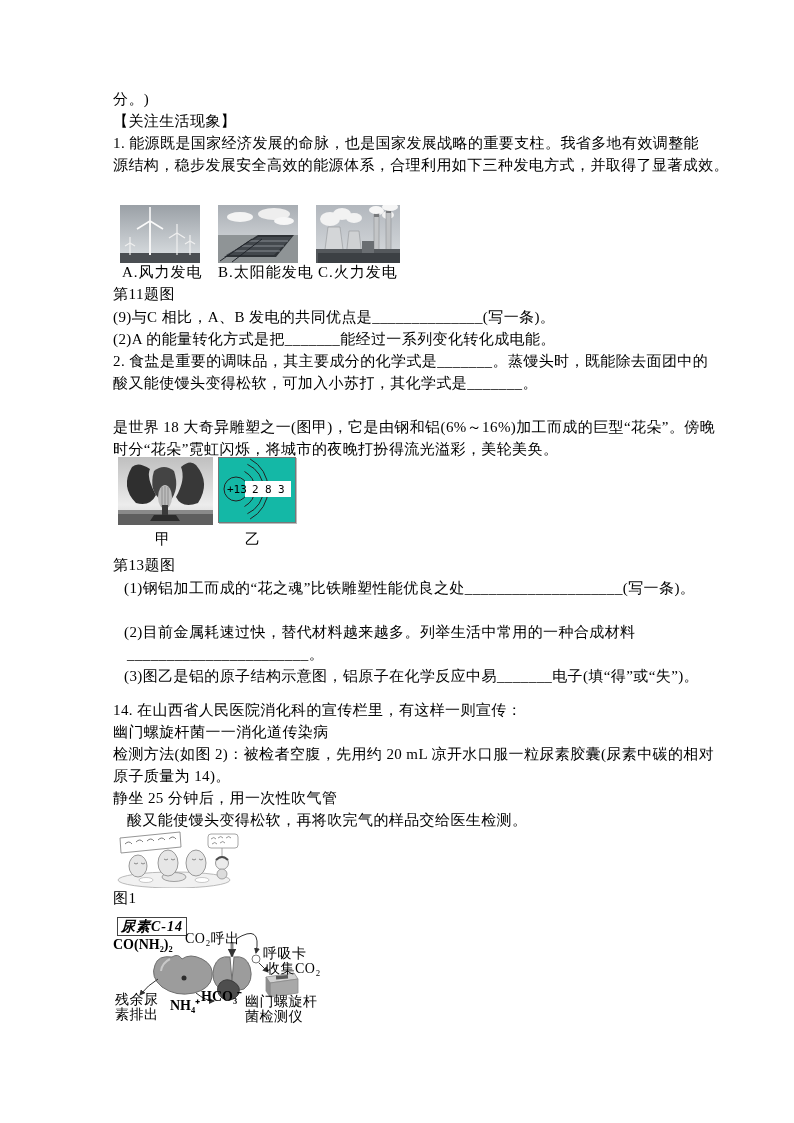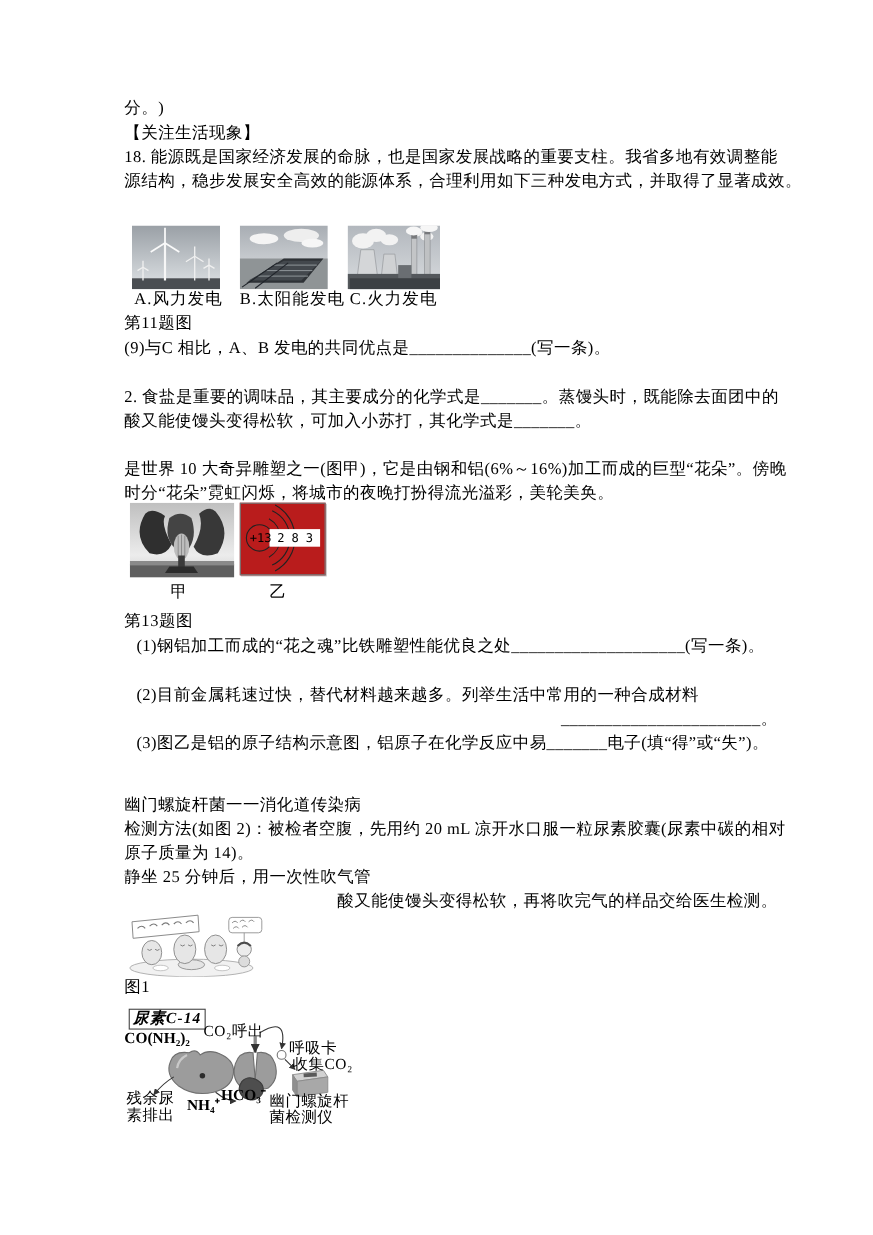--- a/index.html
+++ b/index.html
@@ -7,39 +7,39 @@
     position:relative; width:794px; height:1123px; margin:0 auto;
     background:#ffffff; overflow:hidden; color:#000;
     font-family:"Liberation Serif","DejaVu Serif",serif;
   }
   .ln {
     position:absolute; left:113px; width:580px; height:22px;
     font-size:15px; line-height:22px; letter-spacing:0.4px;
     white-space:nowrap; overflow:visible;
   }
   .ind1 { padding-left:11px; }
-  .ind2 { padding-left:14px;text-align:right; }
+  .ind2 { padding-left:14px; }
   .photo { position:absolute; border:0; }
   .photo svg { display:block; }
   .plabel { position:absolute; font-size:15px; line-height:18px; letter-spacing:1px; white-space:nowrap; }
   .figcap { position:absolute; left:113px; font-size:15px; line-height:20px; letter-spacing:0.5px; }
-  .atombox { position:absolute; left:218px; top:457px; width:76px; height:64px; border:1px solid #777; background:#b91c1c; box-shadow:1px 1px 0 #bbb; }
+  .atombox { position:absolute; left:218px; top:457px; width:76px; height:64px; border:1px solid #777; background:#14b8a6; box-shadow:1px 1px 0 #bbb; }
   .atomtext { position:absolute; font-size:11px; line-height:12px; font-family:"DejaVu Sans Mono",monospace; }
   .dlabel { position:absolute; font-size:14px; line-height:15px; letter-spacing:0.5px; }
   .dformula { position:absolute; font-size:14px; line-height:15px; font-weight:bold; font-family:"Liberation Serif",serif; }
   .ureabox { position:absolute; left:117px; top:917px; border:1.5px solid #444; padding:0 3px; font-size:14px; line-height:17px; font-style:italic; font-weight:bold; letter-spacing:1px; }
 </style>
 </head>
 <body>
 
 <div class="page">
 
   <div class="ln" style="top:88px">分。)</div>
   <div class="ln" style="top:110px">【关注生活现象】</div>
-  <div class="ln" style="top:132px">18. 能源既是国家经济发展的命脉，也是国家发展战略的重要支柱。我省多地有效调整能</div>
+  <div class="ln" style="top:132px">1. 能源既是国家经济发展的命脉，也是国家发展战略的重要支柱。我省多地有效调整能</div>
   <div class="ln" style="top:154px">源结构，稳步发展安全高效的能源体系，合理利用如下三种发电方式，并取得了显著成效。</div>
 
   <div class="photo" style="left:120px;top:205px">
     <svg width="80" height="58">
       <defs>
         <linearGradient id="skyA" x1="0" y1="0" x2="0" y2="1">
           <stop offset="0" stop-color="#9aa0a6"></stop>
             <stop offset="1" stop-color="#dfe3e6"></stop>
         </linearGradient>
       </defs>
@@ -128,25 +128,26 @@
       <rect x="2" y="48" width="82" height="10" fill="#3c4044"></rect>
     </svg>
   </div>
 
   <span class="plabel" style="left:122px;top:263px">A.风力发电</span>
   <span class="plabel" style="left:218px;top:263px">B.太阳能发电</span>
   <span class="plabel" style="left:318px;top:263px">C.火力发电</span>
 
   <div class="figcap" style="top:284px">第11题图</div>
   <div class="ln" style="top:306px">(9)与C 相比，A、B 发电的共同优点是______________(写一条)。</div>
+  <div class="ln" style="top:328px">(2)A 的能量转化方式是把_______能经过一系列变化转化成电能。</div>
 
   <div class="ln" style="top:350px">2. 食盐是重要的调味品，其主要成分的化学式是_______。蒸馒头时，既能除去面团中的</div>
   <div class="ln" style="top:372px">酸又能使馒头变得松软，可加入小苏打，其化学式是_______。</div>
 
-  <div class="ln" style="top:416px">是世界 10 大奇异雕塑之一(图甲)，它是由钢和铝(6%～16%)加工而成的巨型“花朵”。傍晚</div>
+  <div class="ln" style="top:416px">是世界 18 大奇异雕塑之一(图甲)，它是由钢和铝(6%～16%)加工而成的巨型“花朵”。傍晚</div>
   <div class="ln" style="top:438px">时分“花朵”霓虹闪烁，将城市的夜晚打扮得流光溢彩，美轮美奂。</div>
 
   <div class="photo" style="left:118px;top:457px">
     <svg width="95" height="68">
       <defs>
         <linearGradient id="skyJ" x1="0" y1="0" x2="0" y2="1">
           <stop offset="0" stop-color="#bfbfbf"></stop>
             <stop offset="0.7" stop-color="#ececec"></stop>
             <stop offset="1" stop-color="#d0d0d0"></stop>
         </linearGradient>
@@ -186,20 +187,21 @@
 
   <span class="plabel" style="left:155px;top:530px">甲</span>
   <span class="plabel" style="left:245px;top:530px">乙</span>
 
   <div class="figcap" style="top:555px">第13题图</div>
   <div class="ln ind1" style="top:577px">(1)钢铝加工而成的“花之魂”比铁雕塑性能优良之处____________________(写一条)。</div>
   <div class="ln ind1" style="top:621px">(2)目前金属耗速过快，替代材料越来越多。列举生活中常用的一种合成材料</div>
   <div class="ln ind2" style="top:643px">_______________________。</div>
   <div class="ln ind1" style="top:665px">(3)图乙是铝的原子结构示意图，铝原子在化学反应中易_______电子(填“得”或“失”)。</div>
 
+  <div class="ln" style="top:699px">14. 在山西省人民医院消化科的宣传栏里，有这样一则宣传：</div>
   <div class="ln" style="top:721px">幽门螺旋杆菌一一消化道传染病</div>
   <div class="ln" style="top:743px">检测方法(如图 2)：被检者空腹，先用约 20 mL 凉开水口服一粒尿素胶囊(尿素中碳的相对</div>
   <div class="ln" style="top:765px">原子质量为 14)。</div>
   <div class="ln" style="top:787px">静坐 25 分钟后，用一次性吹气管</div>
   <div class="ln ind2" style="top:809px">酸又能使馒头变得松软，再将吹完气的样品交给医生检测。</div>
 
   <div class="photo" style="left:116px;top:830px">
     <svg width="124" height="58">
       <ellipse cx="58" cy="50" rx="56" ry="8" fill="#f1f1f1" stroke="#a9a9a9" stroke-width="0.8"></ellipse>
       <ellipse cx="58" cy="47" rx="12" ry="4.5" fill="#e4e4e4" stroke="#8c8c8c" stroke-width="0.8"></ellipse>

